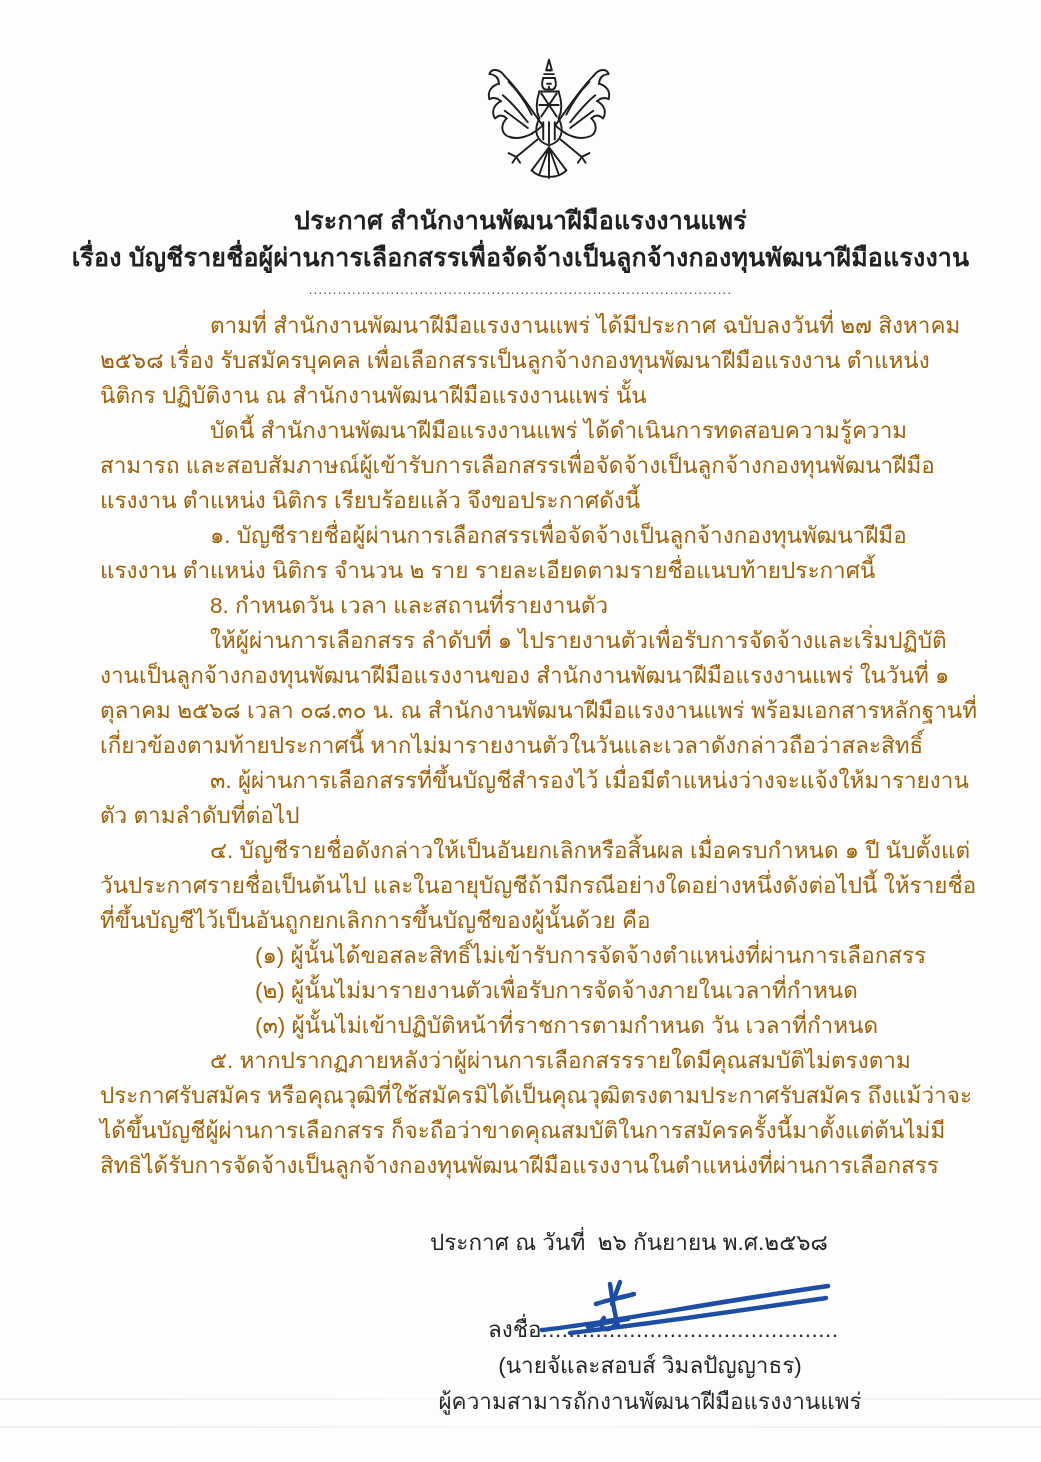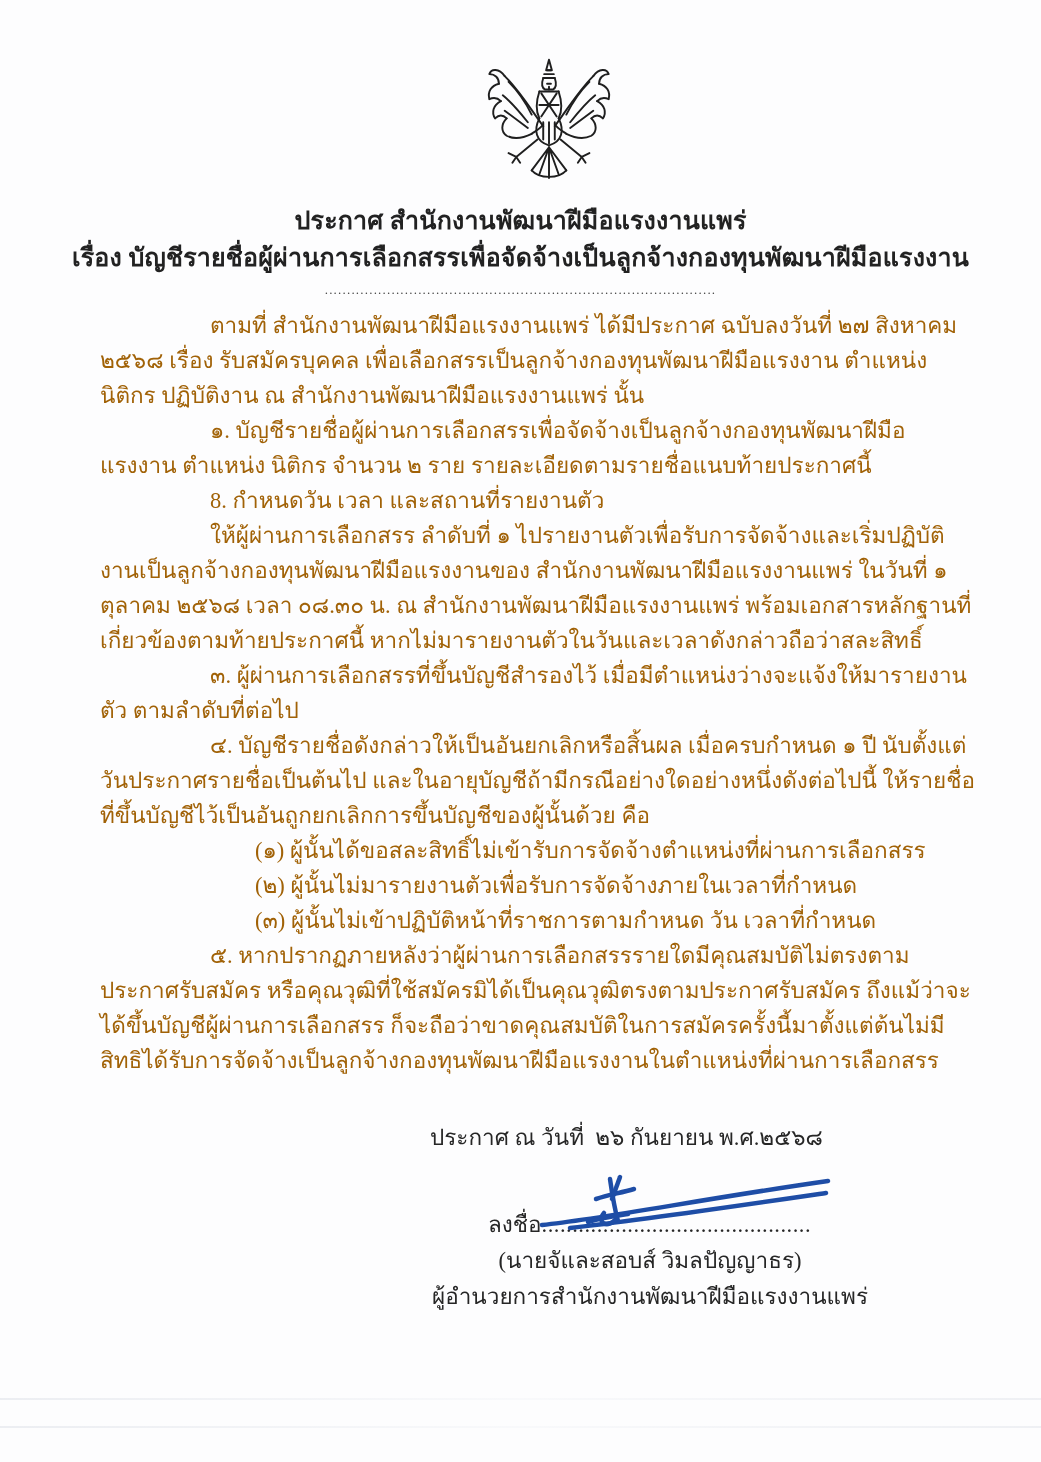--- a/index.html
+++ b/index.html
@@ -2,21 +2,21 @@
 <html><head>
 <meta charset="utf-8">
 <style>
   html, body { margin: 0; padding: 0; background: #ffffff; }
   .page {
     position: relative;
     width: 1041px;
     height: 1462px;
     background: #fdfdfe;
     overflow: hidden;
-    font-family: Liberation Serif, serif;
+    font-family: Liberation Sans, sans-serif;
     color: #242424;
   }
   .emblem {
     margin: 56px 0 0 472px;
     width: 154px;
     height: 146px;
   }
   .emblem svg { width: 100%; height: 100%; }
   .title-line {
     text-align: center;
@@ -135,20 +135,21 @@
       </g>
     </svg>
   </div>
 
   <div class="title-line">ประกาศ สำนักงานพัฒนาฝีมือแรงงานแพร่</div>
   <div class="title-line">เรื่อง บัญชีรายชื่อผู้ผ่านการเลือกสรรเพื่อจัดจ้างเป็นลูกจ้างกองทุนพัฒนาฝีมือแรงงาน</div>
   <div class="divider">........................................................................................</div>
 
   <div class="content">
     <p>ตามที่ สำนักงานพัฒนาฝีมือแรงงานแพร่ ได้มีประกาศ ฉบับลงวันที่ ๒๗ สิงหาคม ๒๕๖๘ เรื่อง รับสมัครบุคคล เพื่อเลือกสรรเป็นลูกจ้างกองทุนพัฒนาฝีมือแรงงาน ตำแหน่ง นิติกร ปฏิบัติงาน ณ สำนักงานพัฒนาฝีมือแรงงานแพร่ นั้น</p>
+    <p>บัดนี้ สำนักงานพัฒนาฝีมือแรงงานแพร่ ได้ดำเนินการทดสอบความรู้ความสามารถ และสอบสัมภาษณ์ผู้เข้ารับการเลือกสรรเพื่อจัดจ้างเป็นลูกจ้างกองทุนพัฒนาฝีมือแรงงาน ตำแหน่ง นิติกร เรียบร้อยแล้ว จึงขอประกาศดังนี้</p>
     <p>๑. บัญชีรายชื่อผู้ผ่านการเลือกสรรเพื่อจัดจ้างเป็นลูกจ้างกองทุนพัฒนาฝีมือแรงงาน ตำแหน่ง นิติกร จำนวน ๒ ราย รายละเอียดตามรายชื่อแนบท้ายประกาศนี้</p>
     <p>8. กำหนดวัน เวลา และสถานที่รายงานตัว</p>
     <p>ให้ผู้ผ่านการเลือกสรร ลำดับที่ ๑ ไปรายงานตัวเพื่อรับการจัดจ้างและเริ่มปฏิบัติงานเป็นลูกจ้างกองทุนพัฒนาฝีมือแรงงานของ สำนักงานพัฒนาฝีมือแรงงานแพร่ ในวันที่ ๑ ตุลาคม ๒๕๖๘ เวลา ๐๘.๓๐ น. ณ สำนักงานพัฒนาฝีมือแรงงานแพร่ พร้อมเอกสารหลักฐานที่เกี่ยวข้องตามท้ายประกาศนี้ หากไม่มารายงานตัวในวันและเวลาดังกล่าวถือว่าสละสิทธิ์</p>
     <p>๓. ผู้ผ่านการเลือกสรรที่ขึ้นบัญชีสำรองไว้ เมื่อมีตำแหน่งว่างจะแจ้งให้มารายงานตัว ตามลำดับที่ต่อไป</p>
     <p>๔. บัญชีรายชื่อดังกล่าวให้เป็นอันยกเลิกหรือสิ้นผล เมื่อครบกำหนด ๑ ปี นับตั้งแต่วันประกาศรายชื่อเป็นต้นไป และในอายุบัญชีถ้ามีกรณีอย่างใดอย่างหนึ่งดังต่อไปนี้ ให้รายชื่อที่ขึ้นบัญชีไว้เป็นอันถูกยกเลิกการขึ้นบัญชีของผู้นั้นด้วย คือ</p>
     <p class="subitem">(๑) ผู้นั้นได้ขอสละสิทธิ์ไม่เข้ารับการจัดจ้างตำแหน่งที่ผ่านการเลือกสรร</p>
     <p class="subitem">(๒) ผู้นั้นไม่มารายงานตัวเพื่อรับการจัดจ้างภายในเวลาที่กำหนด</p>
     <p class="subitem">(๓) ผู้นั้นไม่เข้าปฏิบัติหน้าที่ราชการตามกำหนด วัน เวลาที่กำหนด</p>
     <p>๕. หากปรากฏภายหลังว่าผู้ผ่านการเลือกสรรรายใดมีคุณสมบัติไม่ตรงตามประกาศรับสมัคร หรือคุณวุฒิที่ใช้สมัครมิได้เป็นคุณวุฒิตรงตามประกาศรับสมัคร ถึงแม้ว่าจะได้ขึ้นบัญชีผู้ผ่านการเลือกสรร ก็จะถือว่าขาดคุณสมบัติในการสมัครครั้งนี้มาตั้งแต่ต้นไม่มีสิทธิได้รับการจัดจ้างเป็นลูกจ้างกองทุนพัฒนาฝีมือแรงงานในตำแหน่งที่ผ่านการเลือกสรร</p>
   </div>
@@ -164,19 +165,19 @@
         <path d="M64,34 C76,30 88,28 102,24"></path>
         <path d="M88,12 L80,34"></path>
         <path d="M72,48 C64,58 76,64 84,54"></path>
         <path d="M56,57 C70,53 84,51 96,49"></path>
       </g>
     </svg>
     <div class="sign-line">
       <span>ลงชื่อ</span><span class="sign-dots">............................................</span>
     </div>
     <div>(นายจัและสอบส์ วิมลปัญญาธร)</div>
-    <div>ผู้อำนวยการสำนักงานพัฒนาฝีมือแรงงานแพร่</div>
+    <div>ผู้ความสามารถักงานพัฒนาฝีมือแรงงานแพร่</div>
   </div>
 
   <div class="scanline a"></div>
   <div class="scanline b"></div>
 
 </div>
 
 </body></html>

